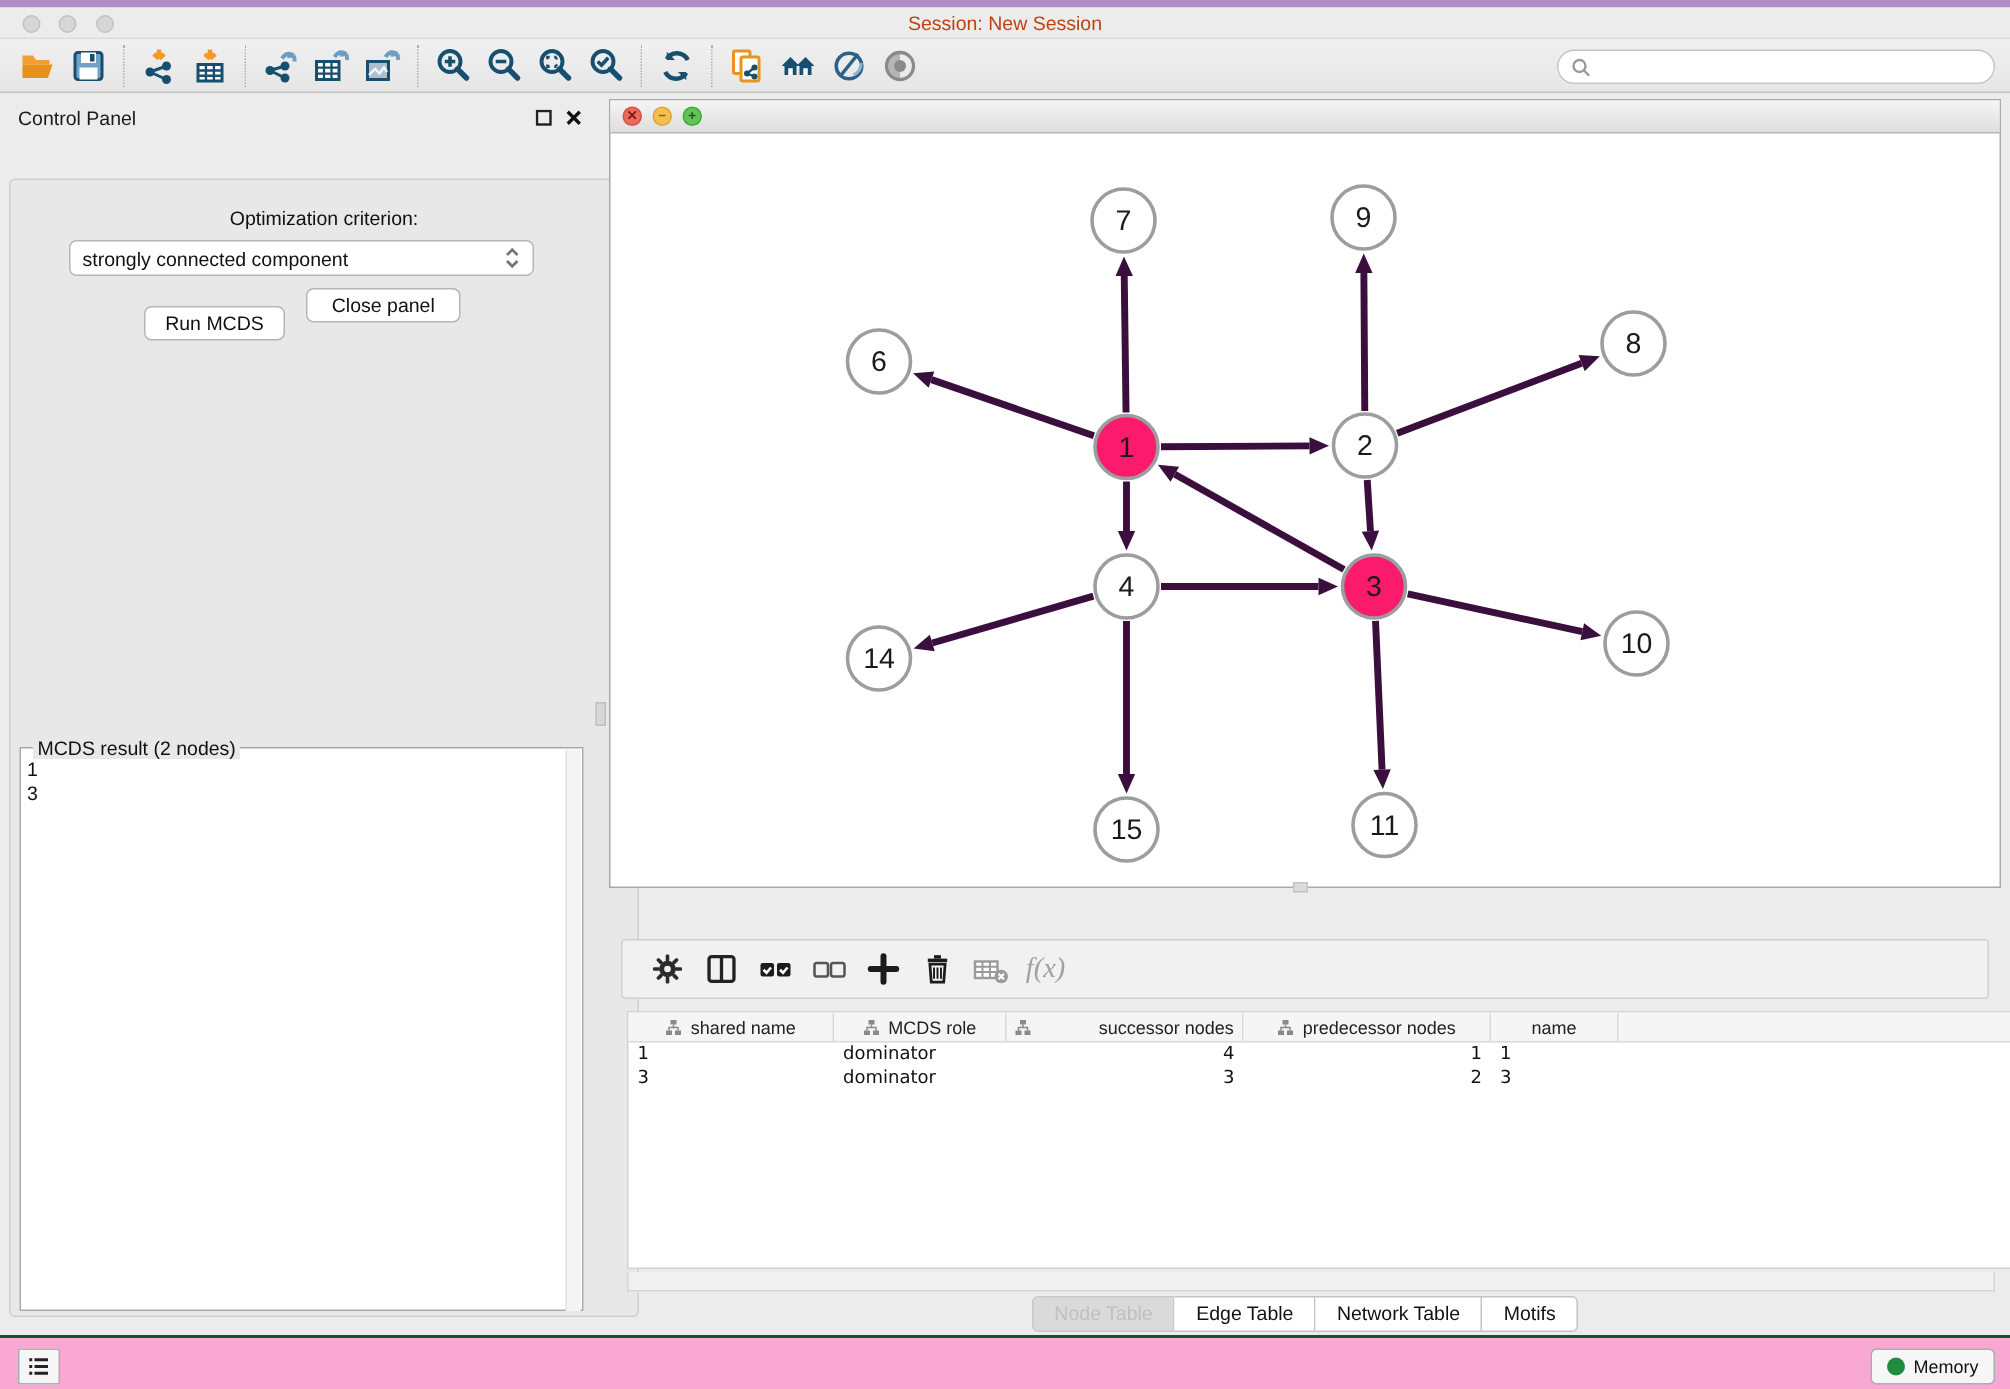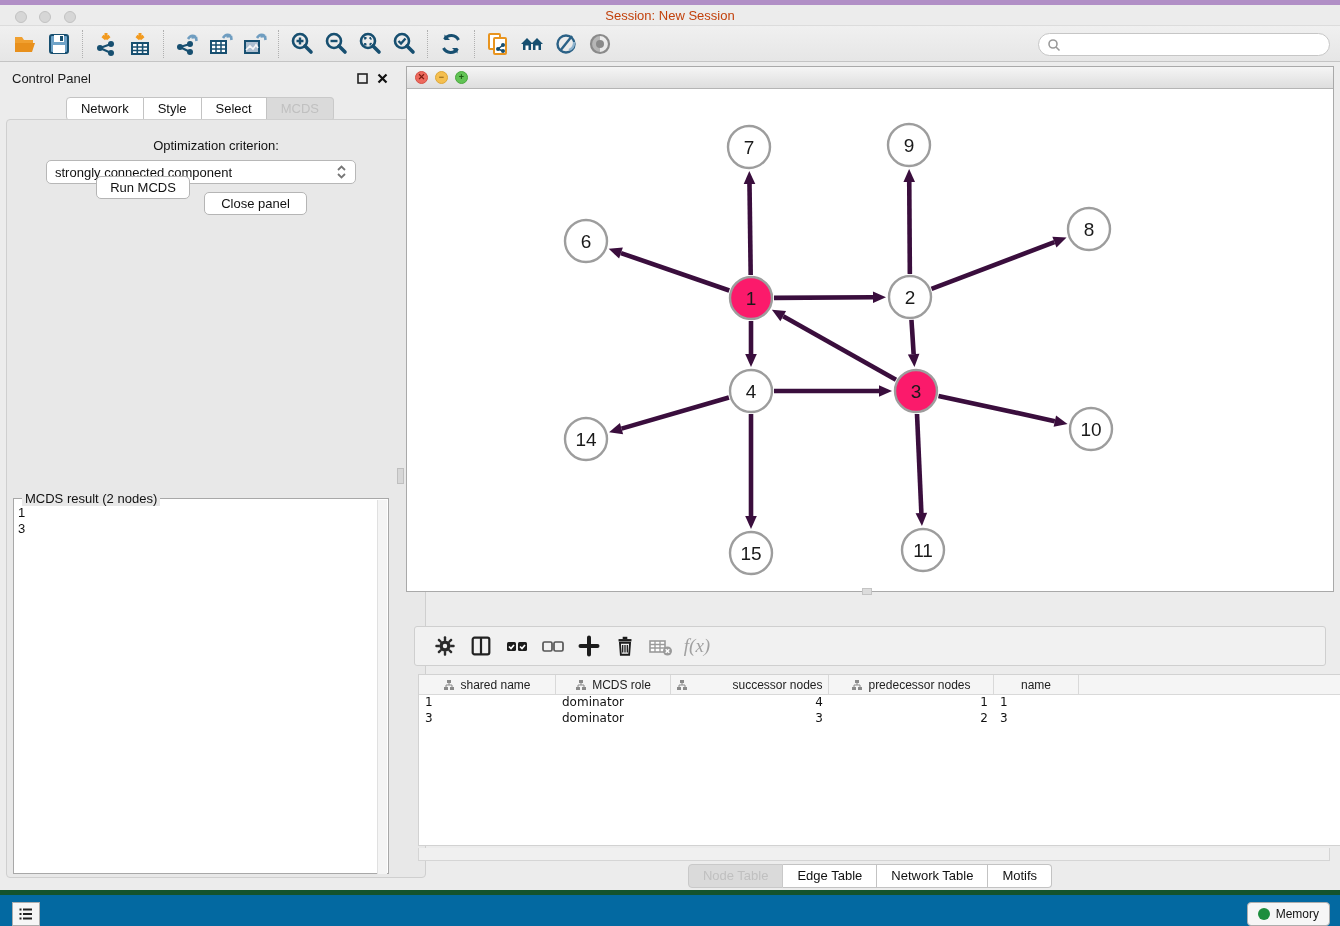--- a/index.html
+++ b/index.html
@@ -54,21 +54,21 @@
   .tp-ic { width:36px; height:32px; display:flex; align-items:center; justify-content:center; }
   #tp-table { position:absolute; left:12px; top:78px; width:1056px; height:172px; background:#fff; border:1px solid #d2d2d2; overflow:hidden; }
   #tp-header { display:flex; height:20px; background:#f5f5f5; border-bottom:1px solid #d9d9d9; }
   .th { display:flex; align-items:center; justify-content:center; font-size:12px; color:#222; border-right:1px solid #d9d9d9; gap:5px; }
   .trow { display:flex; height:16px; font-size:12px; color:#111; font-family:"DejaVu Sans", sans-serif; }
   .trow .td { padding:0 6px; white-space:nowrap; overflow:hidden; }
   #tp-scrollstrip { position:absolute; left:12px; top:252px; width:912px; height:13px; background:#f0f0f0; border:1px solid #d5d5d5; border-top:none; }
   #tp-tabs { position:absolute; left:0; top:268px; width:100%; display:flex; justify-content:center; }
 
   
-  #status-bar { left:0; top:890px; width:1340px; height:36px; background:#0369a1; border-top:5px solid #14532d; }
+  #status-bar { left:0; top:890px; width:1340px; height:36px; background:#f9a8d4; border-top:2px solid #14532d; }
   #task-btn { position:absolute; left:12px; top:7px; width:28px; height:24px; background:#f6f6f6; border:1px solid #adadad; display:flex; align-items:center; justify-content:center; }
   #memory-btn { position:absolute; right:10px; top:7px; height:24px; background:#f6f6f6; border:1px solid #adadad; border-radius:4px; display:flex; align-items:center; padding:0 10px; font-size:12px; color:#111; gap:6px; }
   #memory-dot { width:12px; height:12px; border-radius:50%; background:#1e8e3e; }
 </style>
 </head>
 <body>
 
 <div id="desktop-strip" class="abs"></div>
 
 <div id="titlebar" class="abs">
@@ -224,38 +224,32 @@
     <span class="mini-ic">
         <svg width="11" height="11" viewBox="0 0 11 11">
           <rect x="1" y="1" width="9" height="9" fill="none" stroke="#222" stroke-width="1.6"></rect>
         </svg>
       </span>
     <span class="mini-ic">
         <svg width="11" height="11" viewBox="0 0 11 11">
           <path d="M1.5 1.5 L9.5 9.5 M9.5 1.5 L1.5 9.5" stroke="#111" stroke-width="2.2"></path>
         </svg>
       </span>
-  </div>
-  <div class="cp-tabs">
-    <div class="mac-tab">Network</div>
-    <div class="mac-tab">Style</div>
-    <div class="mac-tab">Select</div>
-    <div class="mac-tab selected">MCDS</div>
   </div>
   <div id="cp-body">
     <div id="opt-label">Optimization criterion:</div>
     <div id="opt-select">
       <span>strongly connected component</span>
       <span class="spacer"></span>
       <svg width="11" height="16" viewBox="0 0 11 16">
           <path d="M2 6 L5.5 2.5 L9 6" stroke="#777" stroke-width="1.8" fill="none"></path>
           <path d="M2 10 L5.5 13.5 L9 10" stroke="#777" stroke-width="1.8" fill="none"></path>
         </svg>
     </div>
-    <div class="push-btn" style="left:89px; top:56px; width:94px;">Run MCDS</div>
+    <div class="push-btn" style="left:89px; top:84px; width:94px;">Run MCDS</div>
     <div class="push-btn" style="left:197px; top:72px; width:103px;">Close panel</div>
 
     <div id="mcds-result">
       <div id="mcds-legend">MCDS result (2 nodes)</div>
       <div id="mcds-lines">
           <div>1</div>
           <div>3</div>
         </div>
       <div id="mcds-scroll"></div>
     </div>

